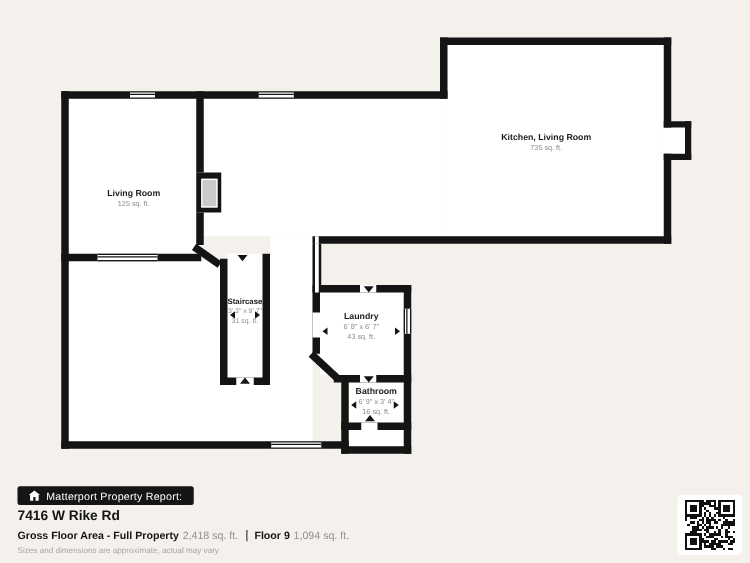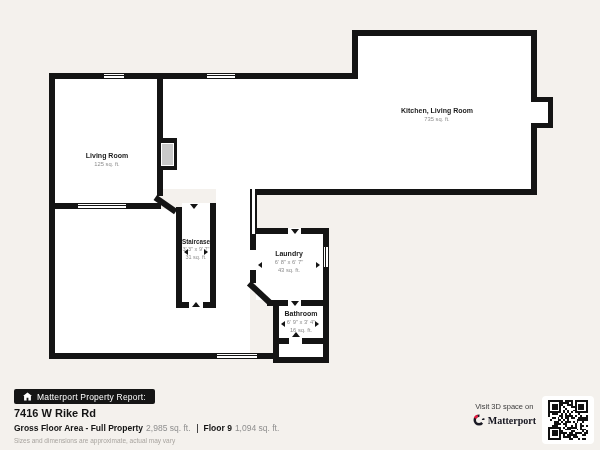--- a/index.html
+++ b/index.html
@@ -145,36 +145,26 @@
 
   <div class="badge">
     <svg width="9" height="9" viewBox="0 0 10 9">
         <path d="M5 0L0 4h1.2v5h2.8V5.8h2V9h2.8V4H10z" fill="#ffffff"></path>
       </svg>
     <span>Matterport Property Report:</span>
   </div>
   <div class="addr">7416 W Rike Rd</div>
   <div class="stats">
     <b>Gross Floor Area - Full Property</b>
-    <span class="val">2,985 sq. ft.</span>
+    <span class="val">2,418 sq. ft.</span>
     <i class="sep"></i>
     <b>Floor 9</b>
     <span class="val">1,094 sq. ft.</span>
   </div>
   <div class="disc">Sizes and dimensions are approximate, actual may vary</div>
 
-  <div class="cta">
-    <div class="visit">Visit 3D space on</div>
-    <div class="brandrow">
-      <svg width="12" height="12" viewBox="0 0 24 24">
-        <circle cx="12" cy="12" r="8.5" fill="none" stroke="#1a1a24" stroke-width="5" stroke-dasharray="34 9" stroke-dashoffset="-6"></circle>
-        <path d="M4 8.5 A9 9 0 0 1 9.5 3.6" stroke="#e8173d" stroke-width="5" fill="none"></path>
-      </svg>
-      <span class="brand">Matterport</span>
-    </div>
-  </div>
   <div class="qr">
     <svg id="qr" viewBox="0 0 21 21">
         <path d="M0 0h1v1h-1zM1 0h1v1h-1zM2 0h1v1h-1zM3 0h1v1h-1zM4 0h1v1h-1zM5 0h1v1h-1zM6 0h1v1h-1zM7 0h1v1h-1zM9 0h1v1h-1zM10 0h1v1h-1zM11 0h1v1h-1zM12 0h1v1h-1zM14 0h1v1h-1zM15 0h1v1h-1zM16 0h1v1h-1zM17 0h1v1h-1zM18 0h1v1h-1zM19 0h1v1h-1zM20 0h1v1h-1zM0 1h1v1h-1zM6 1h1v1h-1zM7 1h1v1h-1zM8 1h1v1h-1zM9 1h1v1h-1zM10 1h1v1h-1zM12 1h1v1h-1zM14 1h1v1h-1zM20 1h1v1h-1zM0 2h1v1h-1zM2 2h1v1h-1zM3 2h1v1h-1zM4 2h1v1h-1zM6 2h1v1h-1zM7 2h1v1h-1zM10 2h1v1h-1zM11 2h1v1h-1zM12 2h1v1h-1zM14 2h1v1h-1zM16 2h1v1h-1zM17 2h1v1h-1zM18 2h1v1h-1zM20 2h1v1h-1zM0 3h1v1h-1zM2 3h1v1h-1zM3 3h1v1h-1zM4 3h1v1h-1zM6 3h1v1h-1zM8 3h1v1h-1zM12 3h1v1h-1zM13 3h1v1h-1zM14 3h1v1h-1zM16 3h1v1h-1zM17 3h1v1h-1zM18 3h1v1h-1zM20 3h1v1h-1zM0 4h1v1h-1zM2 4h1v1h-1zM3 4h1v1h-1zM4 4h1v1h-1zM6 4h1v1h-1zM9 4h1v1h-1zM14 4h1v1h-1zM16 4h1v1h-1zM17 4h1v1h-1zM18 4h1v1h-1zM20 4h1v1h-1zM0 5h1v1h-1zM6 5h1v1h-1zM8 5h1v1h-1zM10 5h1v1h-1zM13 5h1v1h-1zM14 5h1v1h-1zM20 5h1v1h-1zM0 6h1v1h-1zM1 6h1v1h-1zM2 6h1v1h-1zM3 6h1v1h-1zM4 6h1v1h-1zM5 6h1v1h-1zM6 6h1v1h-1zM8 6h1v1h-1zM10 6h1v1h-1zM12 6h1v1h-1zM14 6h1v1h-1zM15 6h1v1h-1zM16 6h1v1h-1zM17 6h1v1h-1zM18 6h1v1h-1zM19 6h1v1h-1zM20 6h1v1h-1zM0 7h1v1h-1zM2 7h1v1h-1zM3 7h1v1h-1zM4 7h1v1h-1zM7 7h1v1h-1zM9 7h1v1h-1zM11 7h1v1h-1zM16 7h1v1h-1zM0 8h1v1h-1zM6 8h1v1h-1zM7 8h1v1h-1zM9 8h1v1h-1zM10 8h1v1h-1zM11 8h1v1h-1zM12 8h1v1h-1zM14 8h1v1h-1zM17 8h1v1h-1zM20 8h1v1h-1zM2 9h1v1h-1zM3 9h1v1h-1zM5 9h1v1h-1zM7 9h1v1h-1zM9 9h1v1h-1zM10 9h1v1h-1zM12 9h1v1h-1zM13 9h1v1h-1zM16 9h1v1h-1zM17 9h1v1h-1zM18 9h1v1h-1zM19 9h1v1h-1zM20 9h1v1h-1zM1 10h1v1h-1zM5 10h1v1h-1zM6 10h1v1h-1zM8 10h1v1h-1zM10 10h1v1h-1zM15 10h1v1h-1zM16 10h1v1h-1zM17 10h1v1h-1zM18 10h1v1h-1zM19 10h1v1h-1zM20 10h1v1h-1zM3 11h1v1h-1zM4 11h1v1h-1zM5 11h1v1h-1zM7 11h1v1h-1zM9 11h1v1h-1zM10 11h1v1h-1zM11 11h1v1h-1zM13 11h1v1h-1zM15 11h1v1h-1zM18 11h1v1h-1zM3 12h1v1h-1zM4 12h1v1h-1zM5 12h1v1h-1zM6 12h1v1h-1zM8 12h1v1h-1zM9 12h1v1h-1zM14 12h1v1h-1zM17 12h1v1h-1zM2 13h1v1h-1zM3 13h1v1h-1zM4 13h1v1h-1zM9 13h1v1h-1zM12 13h1v1h-1zM14 13h1v1h-1zM17 13h1v1h-1zM18 13h1v1h-1zM20 13h1v1h-1zM0 14h1v1h-1zM1 14h1v1h-1zM2 14h1v1h-1zM3 14h1v1h-1zM4 14h1v1h-1zM5 14h1v1h-1zM6 14h1v1h-1zM8 14h1v1h-1zM10 14h1v1h-1zM11 14h1v1h-1zM12 14h1v1h-1zM13 14h1v1h-1zM14 14h1v1h-1zM17 14h1v1h-1zM0 15h1v1h-1zM6 15h1v1h-1zM9 15h1v1h-1zM10 15h1v1h-1zM11 15h1v1h-1zM15 15h1v1h-1zM17 15h1v1h-1zM18 15h1v1h-1zM19 15h1v1h-1zM0 16h1v1h-1zM2 16h1v1h-1zM3 16h1v1h-1zM4 16h1v1h-1zM6 16h1v1h-1zM7 16h1v1h-1zM12 16h1v1h-1zM13 16h1v1h-1zM18 16h1v1h-1zM20 16h1v1h-1zM0 17h1v1h-1zM2 17h1v1h-1zM3 17h1v1h-1zM4 17h1v1h-1zM6 17h1v1h-1zM7 17h1v1h-1zM8 17h1v1h-1zM9 17h1v1h-1zM11 17h1v1h-1zM12 17h1v1h-1zM14 17h1v1h-1zM15 17h1v1h-1zM16 17h1v1h-1zM17 17h1v1h-1zM19 17h1v1h-1zM20 17h1v1h-1zM0 18h1v1h-1zM2 18h1v1h-1zM3 18h1v1h-1zM4 18h1v1h-1zM6 18h1v1h-1zM8 18h1v1h-1zM10 18h1v1h-1zM11 18h1v1h-1zM12 18h1v1h-1zM13 18h1v1h-1zM14 18h1v1h-1zM18 18h1v1h-1zM19 18h1v1h-1zM0 19h1v1h-1zM6 19h1v1h-1zM8 19h1v1h-1zM9 19h1v1h-1zM10 19h1v1h-1zM11 19h1v1h-1zM13 19h1v1h-1zM14 19h1v1h-1zM15 19h1v1h-1zM0 20h1v1h-1zM1 20h1v1h-1zM2 20h1v1h-1zM3 20h1v1h-1zM4 20h1v1h-1zM5 20h1v1h-1zM6 20h1v1h-1zM11 20h1v1h-1zM12 20h1v1h-1zM16 20h1v1h-1zM18 20h1v1h-1zM19 20h1v1h-1z" fill="#111"></path>
       </svg>
   </div>
 
 </div>
 
 </body></html>

